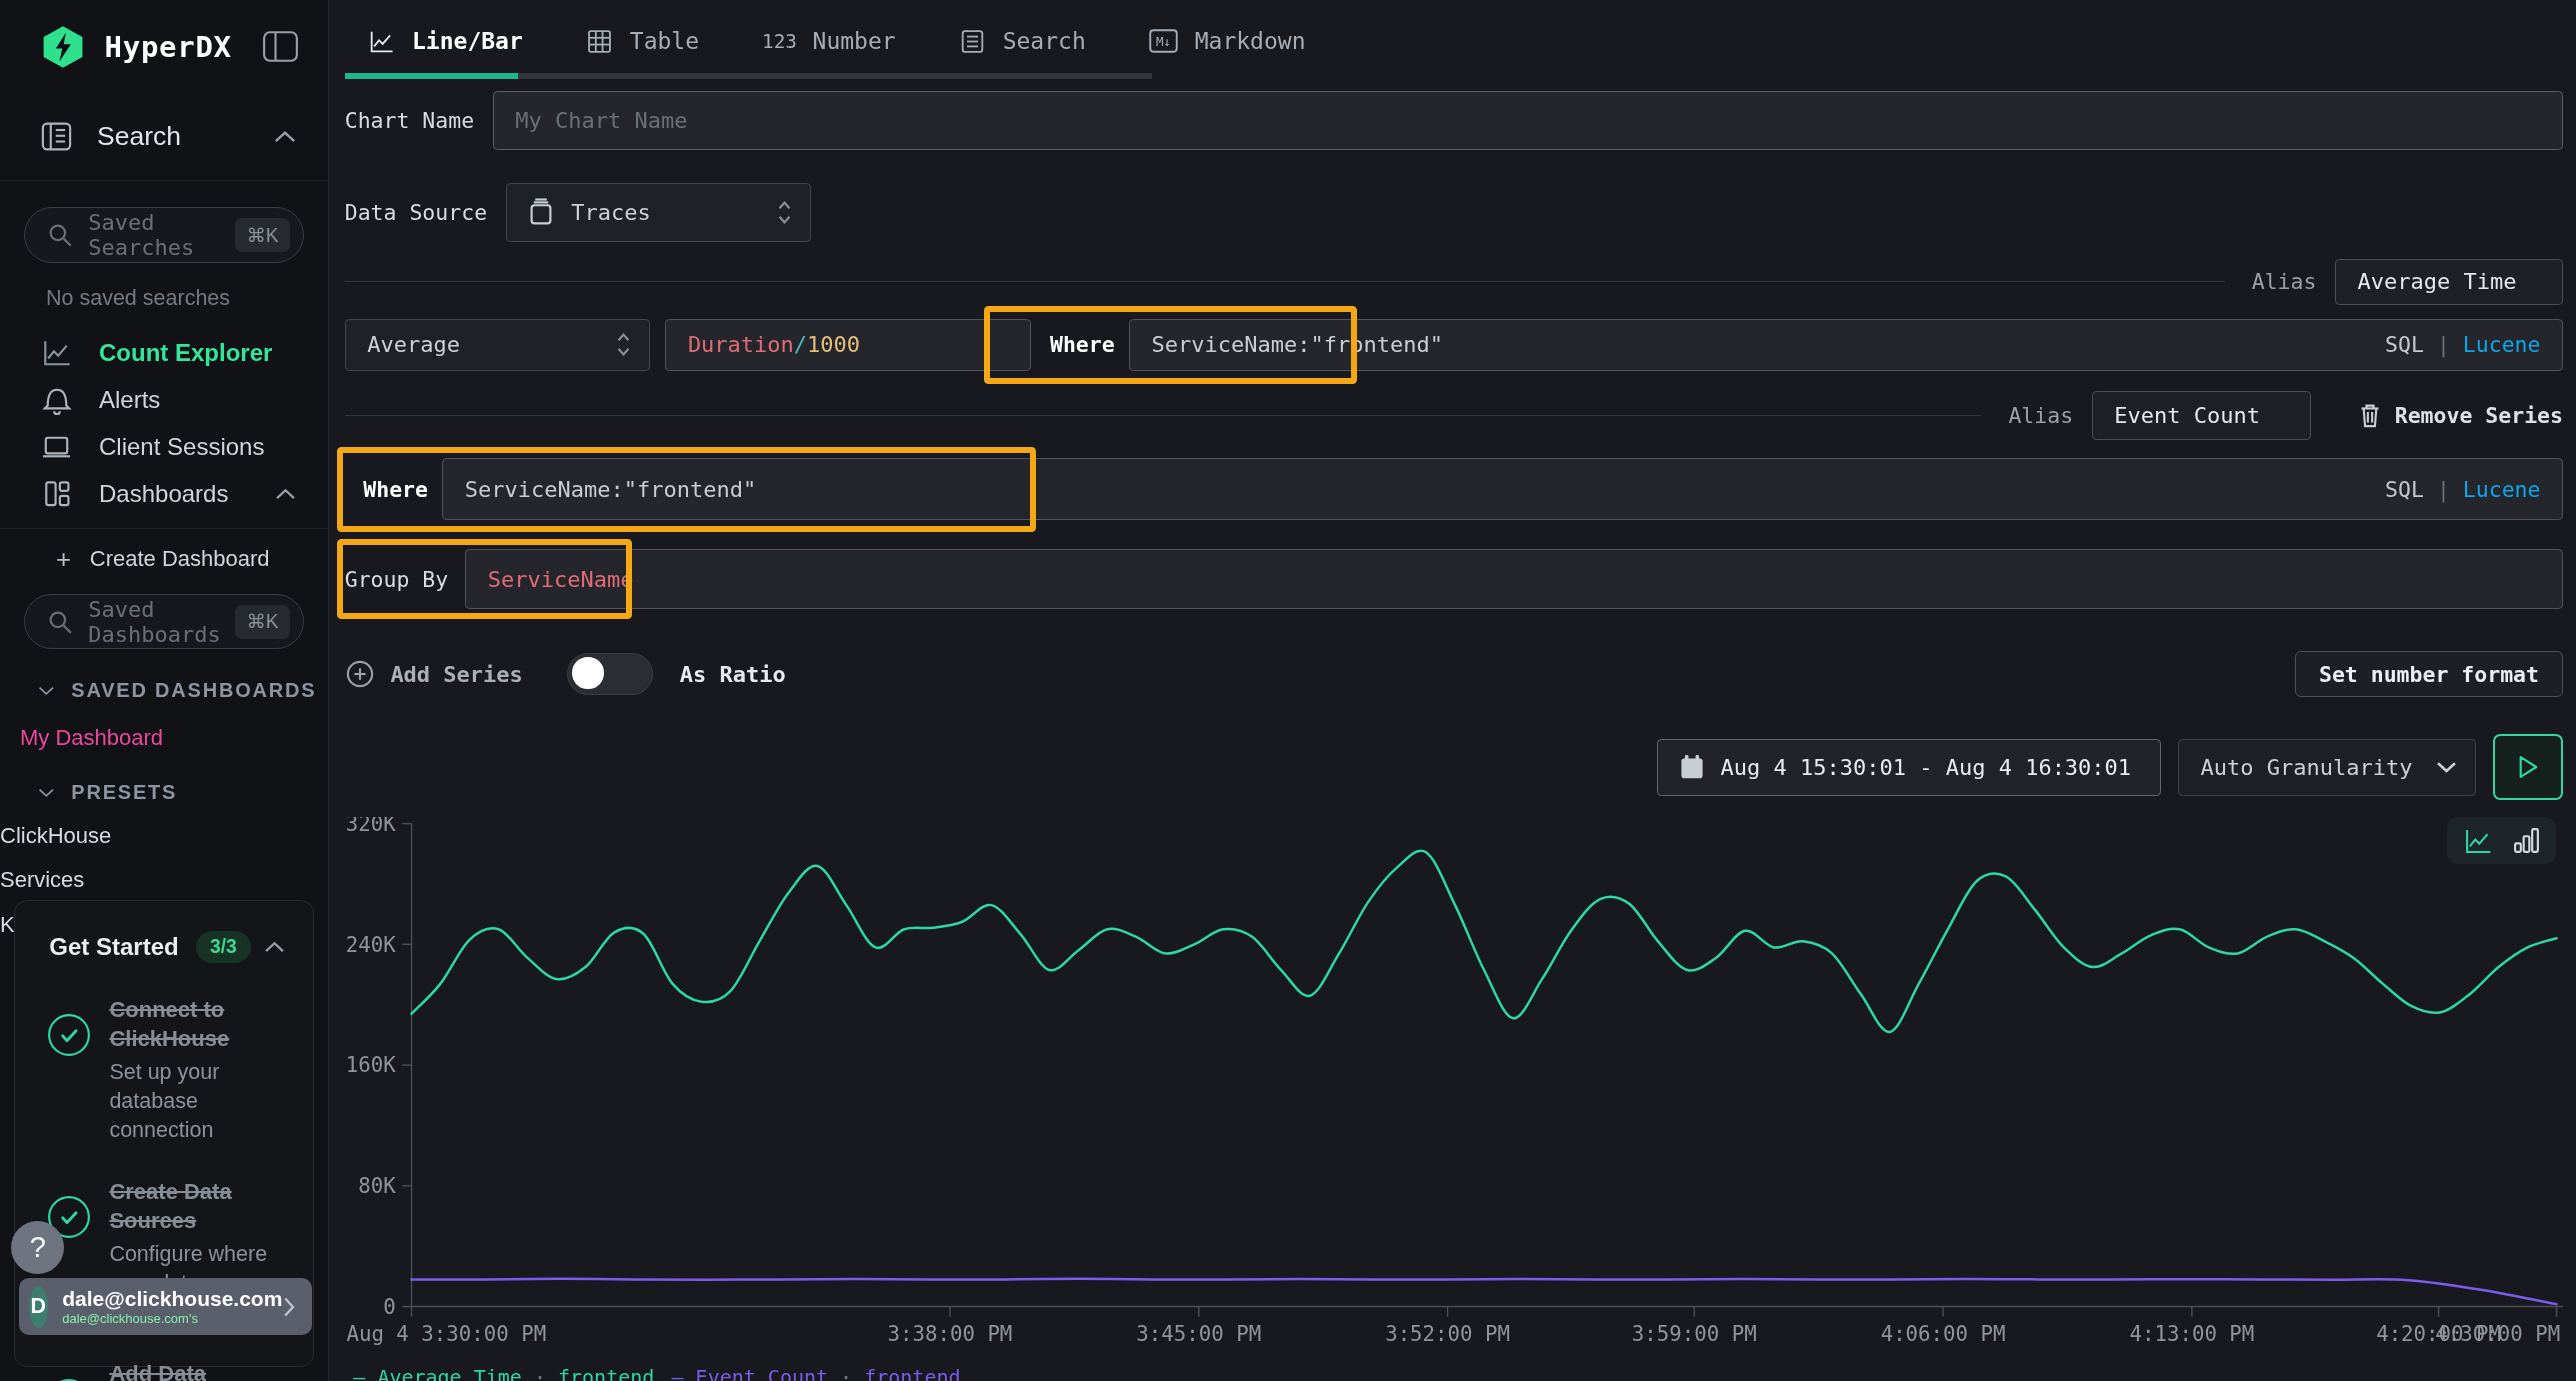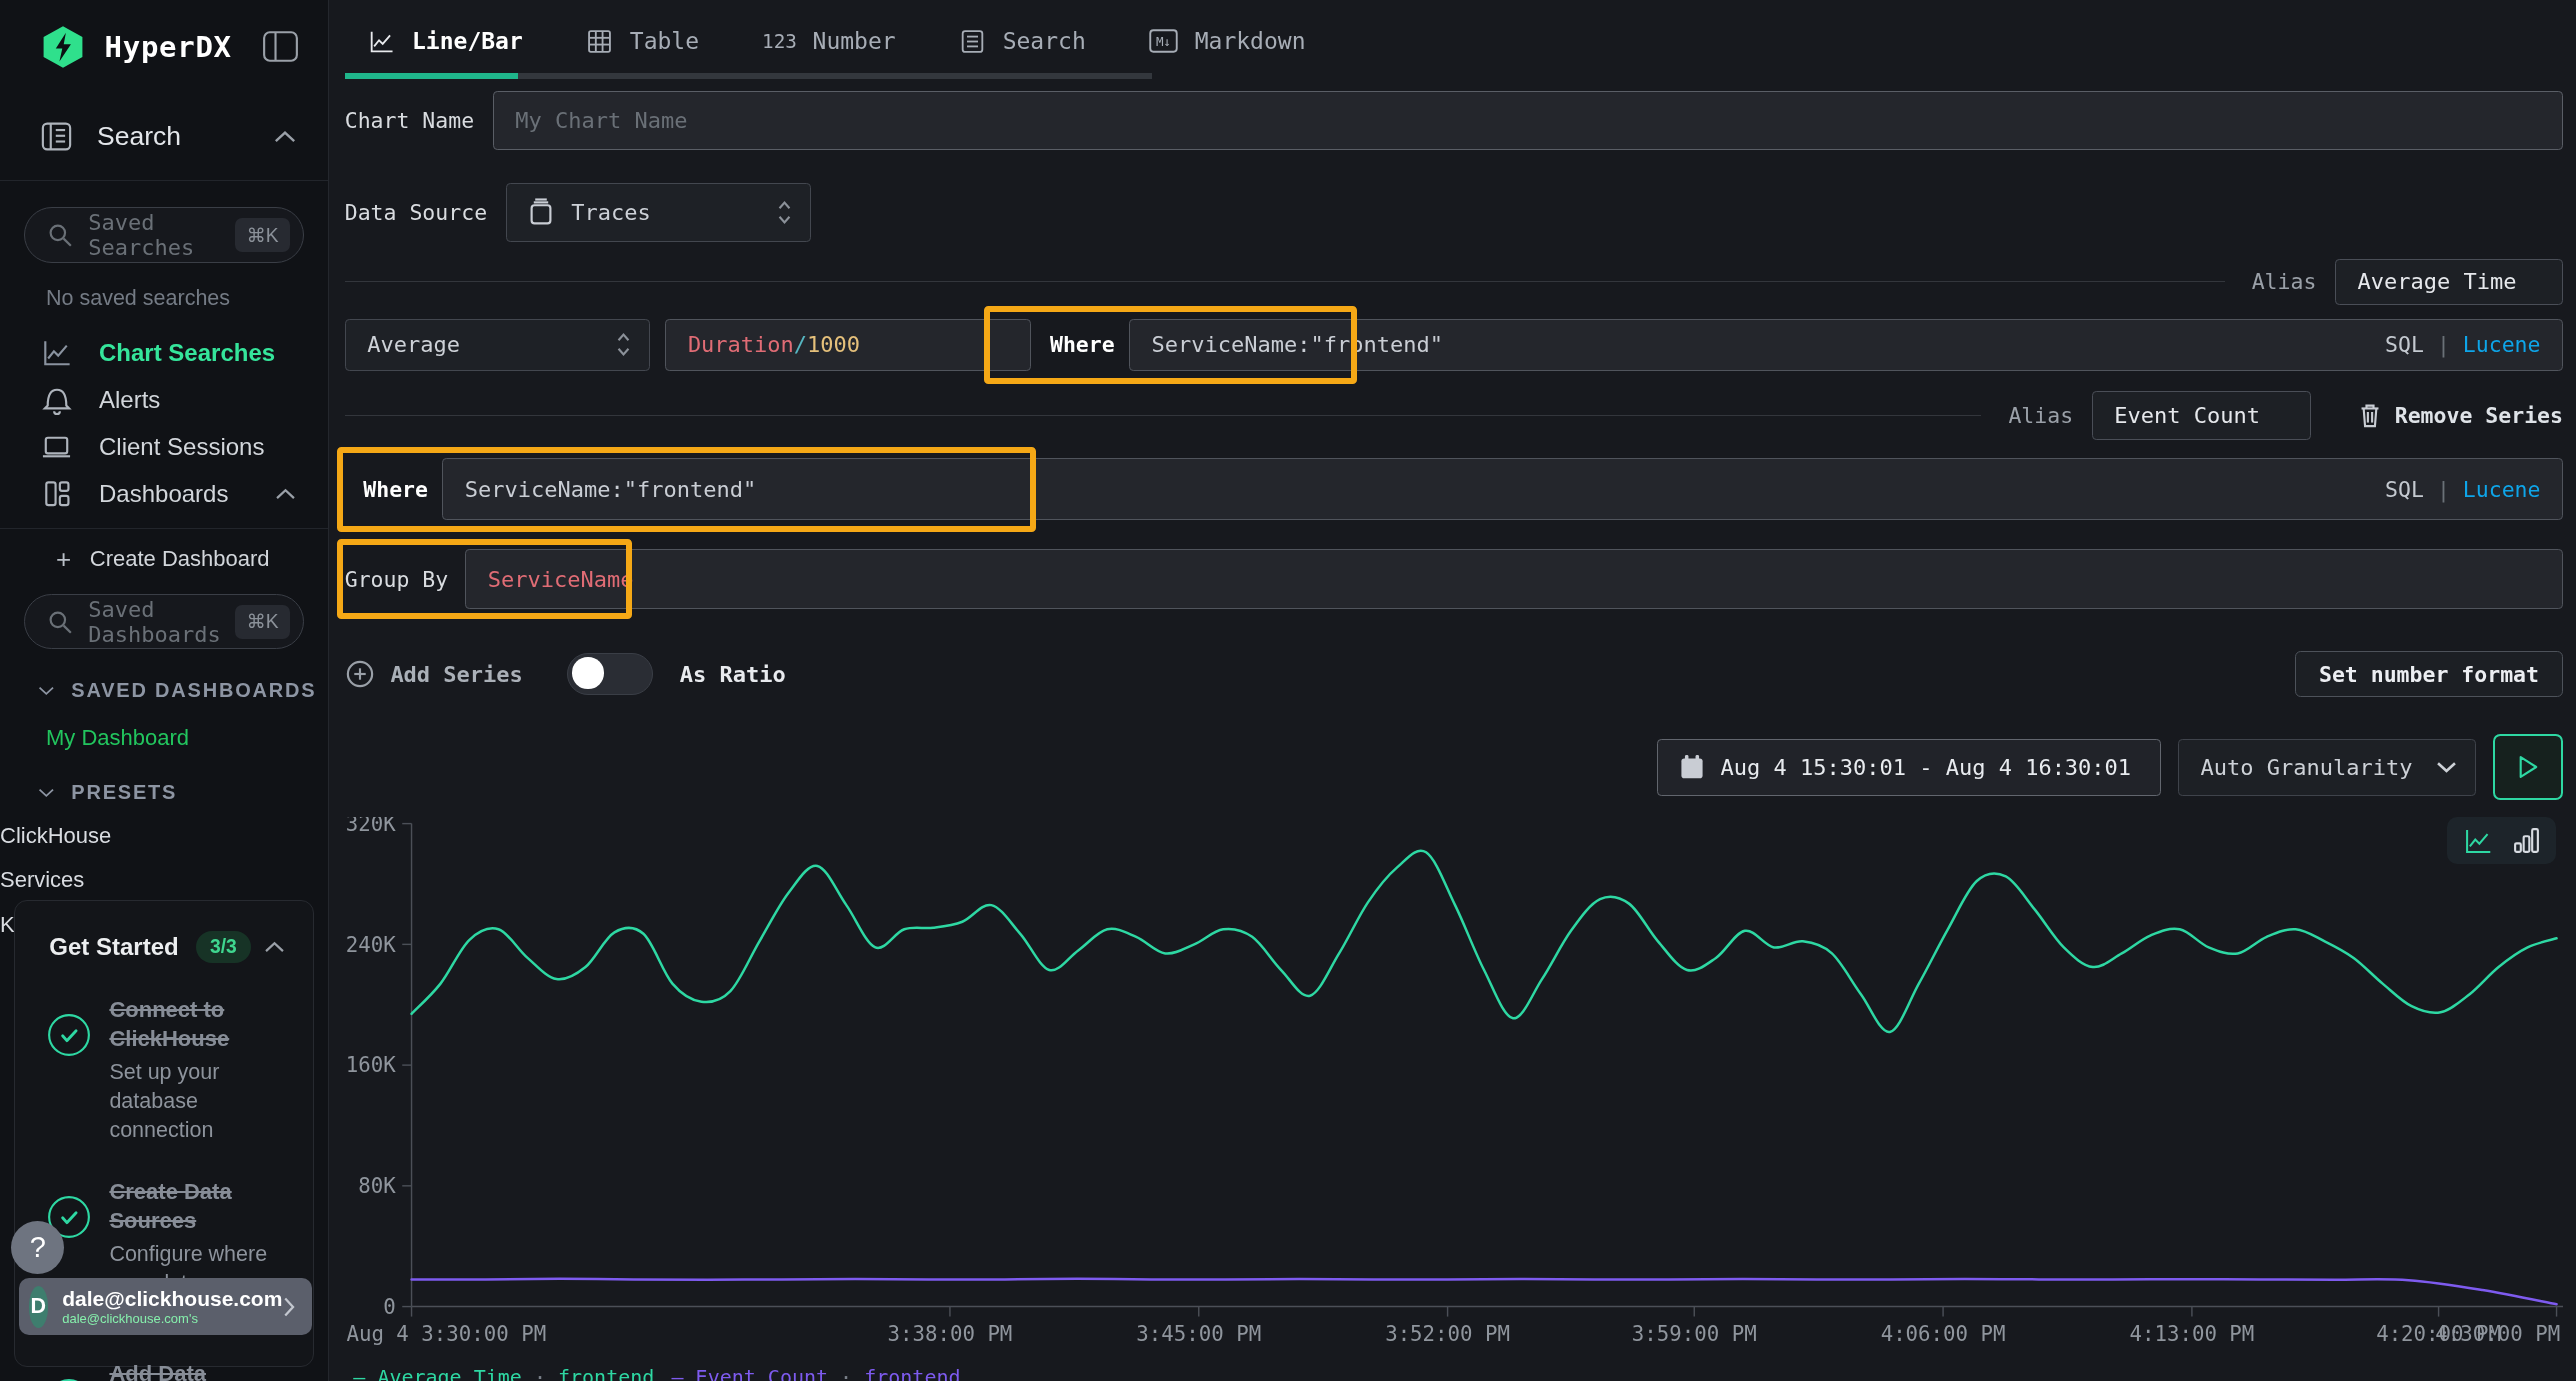--- a/index.html
+++ b/index.html
@@ -24,21 +24,21 @@
   .nav-item .nav-lbl{margin-left:26px;}
   .nav-item.active{color:#35e59b;font-weight:bold;}
   .nav-item.active .nav-ic{color:#8a93a0;}
   .nav-item .chev{margin-left:auto;color:#9aa0a8;display:flex;}
   .side-div{border-top:1.4px solid #22252b;margin-top:10px;}
   .create-dash{height:50px;display:flex;align-items:center;padding-left:56px;font-size:22px;color:#d2d6db;margin-top:5.7px;cursor:pointer;}
   .create-dash .plus{font-size:26px;color:#b9bfc7;margin-right:18.6px;font-weight:400;}
   .pill-search.dash{margin-top:10px;height:53px;}
   .sec-label{margin-top:30px;padding-left:37px;display:flex;align-items:center;font-size:20px;font-weight:bold;color:#8d95a3;letter-spacing:1.8px;}
   .sec-label .chev{margin-right:15.7px;color:#8d95a3;display:flex;}
-  .side-link{padding-left:46px;font-size:22px;color:#22c55e;margin-top:23px;cursor:pointer;}
+  .side-link{padding-left:20px;font-size:22px;color:#ec4899;margin-top:23px;cursor:pointer;}
   .preset-link{font-size:22px;color:#d9dce1;margin-top:18.6px;cursor:pointer;}
   .team-settings{margin-top:46px;display:flex;align-items:center;padding-left:37px;font-size:25px;color:#dfe2e6;cursor:pointer;}
   .team-settings .nav-lbl{margin-left:23px;}
   .gs-card{position:absolute;left:14.3px;right:14.3px;top:900px;bottom:14.3px;border:1.4px solid #272a30;border-radius:13px;background:#131519;}
   .gs-head{display:flex;align-items:center;padding:30px 27px 0 34px;}
   .gs-title{font-size:24px;font-weight:bold;color:#eceef0;}
   .gs-badge{margin-left:17px;background:#173326;color:#3fd68f;font-size:19.3px;font-weight:bold;padding:5px 14.3px;border-radius:17px;}
   .gs-head .chev{margin-left:auto;color:#9aa0a8;display:flex;}
   .gs-item{display:flex;padding:0 26px 0 31.5px;margin-top:31.5px;}
   .gs-check{flex:0 0 44px;height:44px;margin-top:18.6px;}
@@ -176,21 +176,21 @@
     <div class="no-saved">No saved searches</div>
 
     <nav class="nav">
       <div class="nav-item active">
         <span class="nav-ic">
           <svg width="31.5" height="31.5" viewBox="0 0 44 44" fill="none" stroke="currentColor" stroke-width="3">
               <polyline points="6,6 6,38 40,38"></polyline>
               <polyline points="10,30 18,20 24,26 36,12"></polyline>
             </svg>
         </span>
-        <span class="nav-lbl">Chart Searches</span>
+        <span class="nav-lbl">Count Explorer</span>
       </div>
       <div class="nav-item">
         <span class="nav-ic">
           <svg width="30" height="31.5" viewBox="0 0 42 44" fill="none" stroke="currentColor" stroke-width="3">
               <path d="M8 30 C8 16 11 8 21 8 C31 8 34 16 34 30 L38 34 L4 34 Z"></path>
               <path d="M17 38 a4 4 0 0 0 8 0"></path>
             </svg>
         </span>
         <span class="nav-lbl">Alerts</span>
       </div>

